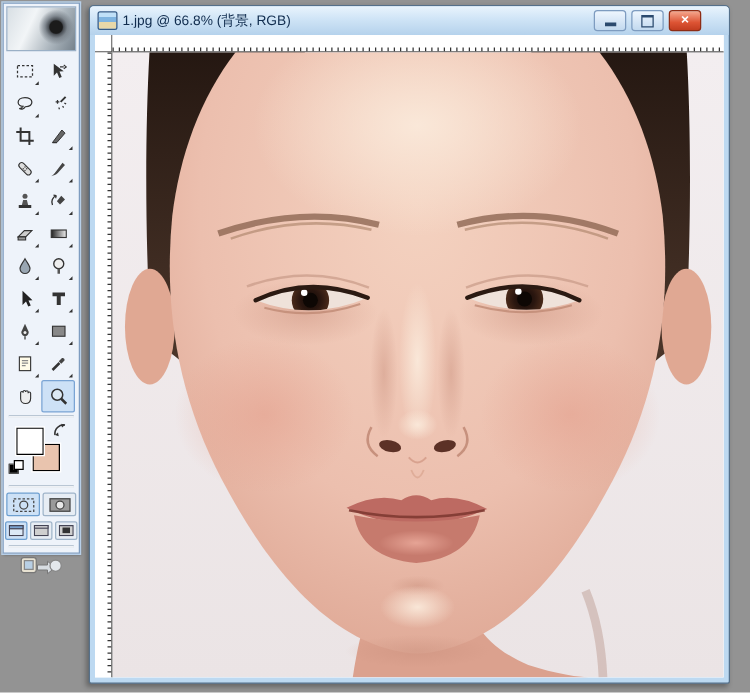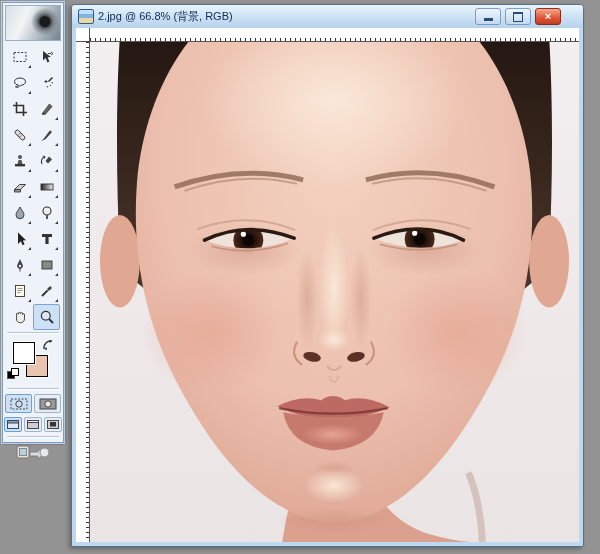--- a/index.html
+++ b/index.html
@@ -302,21 +302,21 @@
           <path d="M14 9 h8 l0 -3 l6 5 l-6 5 l0 -3 h-8 Z" fill="#d8dde2" stroke="#777" stroke-width="0.8"></path>
           <rect x="24" y="5" width="9" height="9" rx="4.5" fill="#e4e8ec" stroke="#888"></rect>
         </svg>
       </div>
     </div>
   </div>
 
   <div id="doc-window">
     <div class="titlebar">
       <span class="doc-icon"></span>
-      <span class="title">2.jpg @ 66.8% (背景, RGB)</span>
+      <span class="title">1.jpg @ 66.8% (背景, RGB)</span>
       <span class="winbtns">
         <span class="wbtn">
             <span class="g-min"></span>
           </span>
         <span class="wbtn">
             <span class="g-res"></span>
           </span>
         <span class="wbtn close">
             <span>×</span>
           </span>

